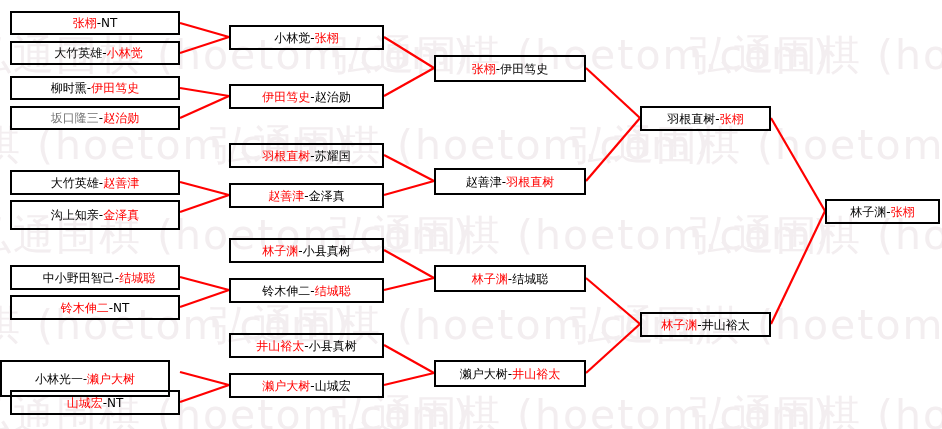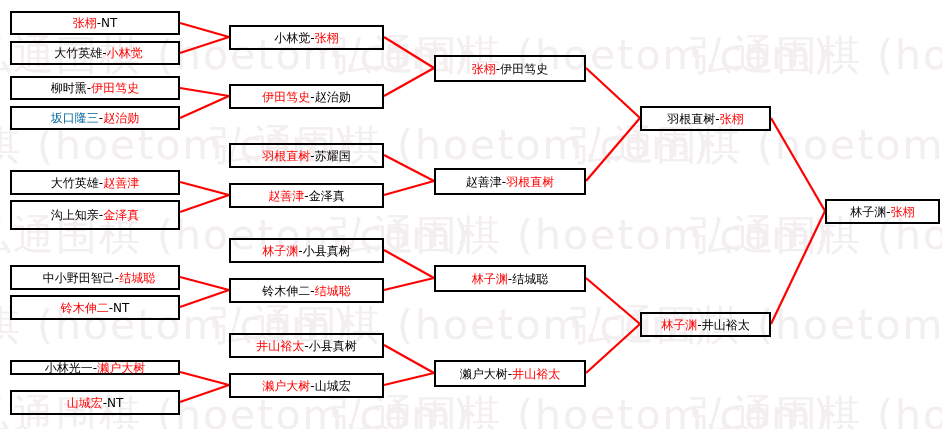--- a/index.html
+++ b/index.html
@@ -124,21 +124,21 @@
         <span class="nm" style="color: rgb(0, 0, 0); margin-left: 7px;">大竹英雄</span>
         <span class="sep">-</span>
         <span class="nm win" style="color: rgb(255, 0, 0);">小林觉</span>
       </div>
       <div class="box" style="left: 10px; top: 76px; width: 170px; height: 24px; border-color: rgb(0, 0, 0);">
         <span class="nm" style="color: rgb(0, 0, 0);">柳时熏</span>
         <span class="sep">-</span>
         <span class="nm win" style="color: rgb(255, 0, 0);">伊田笃史</span>
       </div>
       <div class="box" style="left: 10px; top: 106px; width: 170px; height: 24px; border-color: rgb(0, 0, 0);">
-        <span class="nm" style="color: #0369a1;">坂口隆三</span>
+        <span class="nm" style="color: #737373;">坂口隆三</span>
         <span class="sep">-</span>
         <span class="nm win" style="color: rgb(255, 0, 0);">赵治勋</span>
       </div>
       <div class="box" style="left: 10px; top: 170px; width: 170px; height: 25px; border-color: rgb(0, 0, 0);">
         <span class="nm" style="color: rgb(0, 0, 0);">大竹英雄</span>
         <span class="sep">-</span>
         <span class="nm win" style="color: rgb(255, 0, 0);">赵善津</span>
       </div>
       <div class="box" style="left: 10px; top: 200px; width: 170px; height: 30px; border-color: rgb(0, 0, 0);">
         <span class="nm" style="color: rgb(0, 0, 0);">沟上知亲</span>
@@ -148,21 +148,21 @@
       <div class="box" style="left: 10px; top: 265px; width: 170px; height: 25px; border-color: rgb(0, 0, 0);">
         <span class="nm" style="color: rgb(0, 0, 0); margin-left: 8px;">中小野田智己</span>
         <span class="sep">-</span>
         <span class="nm win" style="color: rgb(255, 0, 0);">结城聪</span>
       </div>
       <div class="box" style="left: 10px; top: 295px; width: 170px; height: 25px; border-color: rgb(0, 0, 0);">
         <span class="nm win" style="color: rgb(255, 0, 0);">铃木伸二</span>
         <span class="sep">-</span>
         <span class="nm" style="color: rgb(0, 0, 0);">NT</span>
       </div>
-      <div class="box" style="left: 10px; top: 360px; width: 170px; height: 15px; border-color: rgb(0, 0, 0);">
+      <div class="box" style="left: 0; top: 360px; width: 170px; height: 37px; border-color: rgb(0, 0, 0); font-family: Liberation Serif, serif;">
         <span class="nm" style="color: rgb(0, 0, 0);">小林光一</span>
         <span class="sep">-</span>
         <span class="nm win" style="color: rgb(255, 0, 0);">濑户大树</span>
       </div>
       <div class="box" style="left: 10px; top: 390px; width: 170px; height: 25px; border-color: rgb(0, 0, 0);">
         <span class="nm win" style="color: rgb(255, 0, 0);">山城宏</span>
         <span class="sep">-</span>
         <span class="nm" style="color: rgb(0, 0, 0);">NT</span>
       </div>
       <div class="box" style="left: 229px; top: 25px; width: 155px; height: 25px; border-color: rgb(0, 0, 0);">

